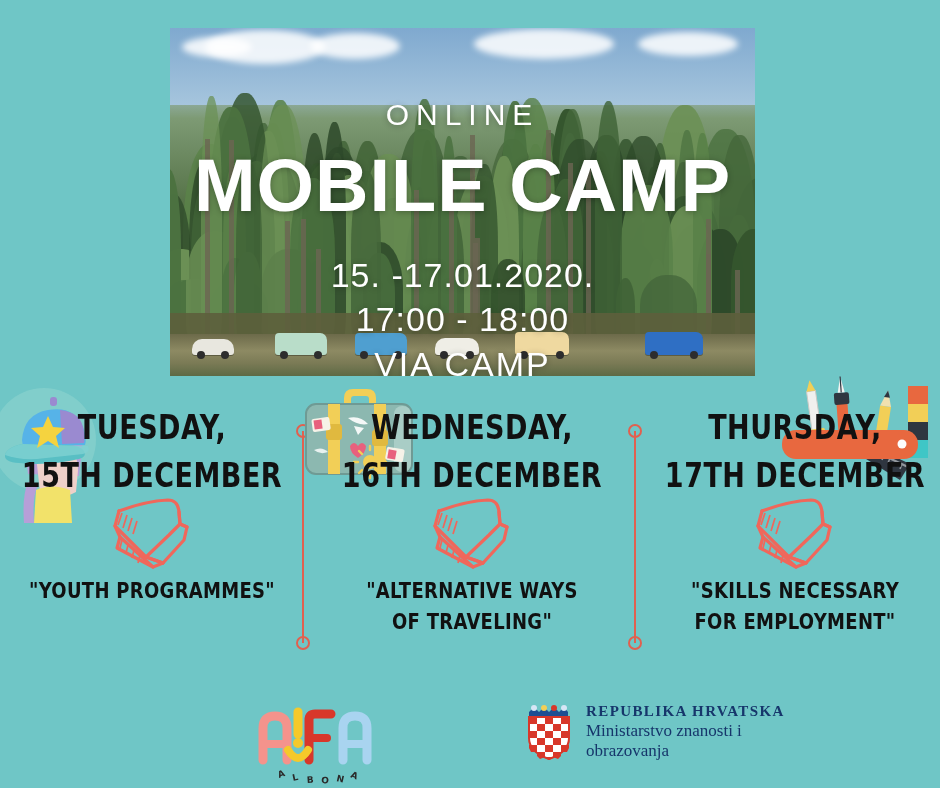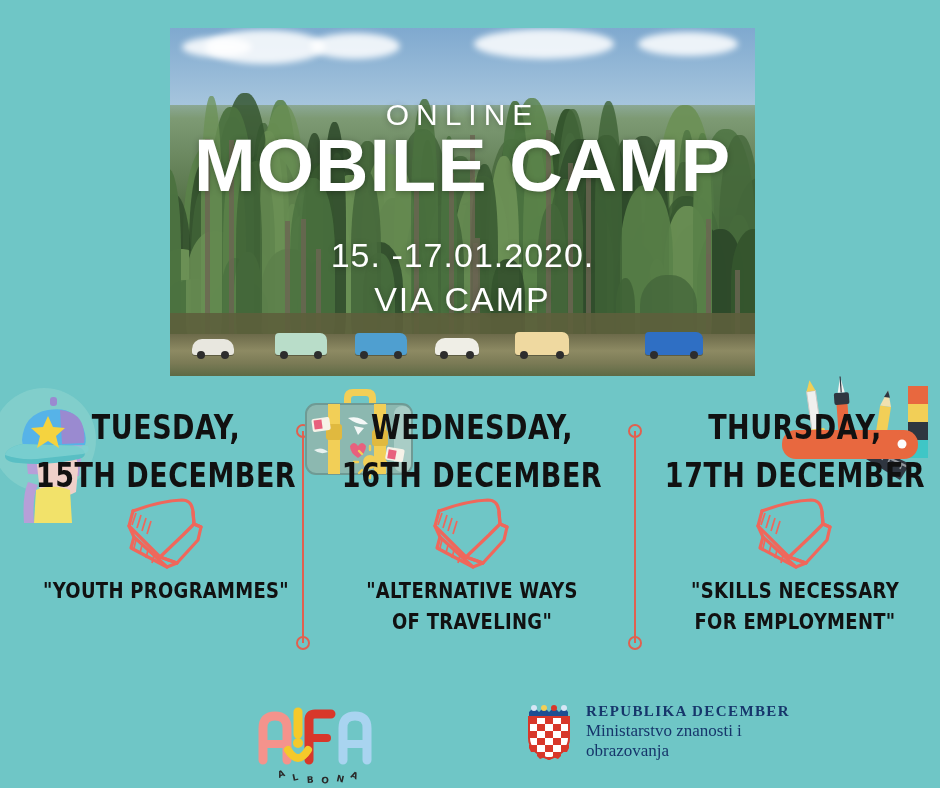--- a/index.html
+++ b/index.html
@@ -35,28 +35,28 @@
   .road{position:absolute;left:0;bottom:7%;width:100%;height:4%;background:#6e6a55;opacity:.85;}
   .bank{position:absolute;left:0;bottom:11%;width:100%;height:7%;background:#5d5f3c;opacity:.9;}
 
   .vehicle{position:absolute;bottom:6%;border-radius:4px 7px 3px 3px;box-shadow:0 1px 0 rgba(0,0,0,.3);}
   .vehicle .wheel{position:absolute;bottom:-4px;width:8px;height:8px;border-radius:50%;background:#2d2d2d;}
 
   .hero-text{position:absolute;left:0;top:0;width:100%;height:100%;
     display:flex;flex-direction:column;align-items:center;color:#fff;
     text-shadow:0 1px 6px rgba(0,0,0,.30);}
   .t-online{margin-top:72px;font-size:30px;letter-spacing:7px;font-weight:300;line-height:1;}
-  .t-main{margin-top:0;font-size:74px;font-weight:bold;letter-spacing:1px;line-height:.98;white-space:nowrap;}
+  .t-main{margin-top:20px;font-size:74px;font-weight:bold;letter-spacing:1px;line-height:.98;white-space:nowrap;}
   .t-date{margin-top:30px;font-size:34px;font-weight:300;letter-spacing:1px;line-height:1.32;}
   .t-time{font-size:34px;font-weight:300;letter-spacing:1px;line-height:1.32;}
   .t-zoom{font-size:34px;font-weight:300;letter-spacing:2px;line-height:1.32;}
 
   
   .col{position:absolute;top:404px;width:300px;text-align:center;}
-  .col-1{left:16px;}
+  .col-1{left:2px;}
   .col-2{left:322px;}
   .col-3{left:645px;}
 
   .day-head{
     position:relative;z-index:3;
     font-family:"DejaVu Sans", sans-serif;
     font-weight:bold;color:#111;
     font-size:27px;line-height:1.46;letter-spacing:.5px;
     transform:scaleY(1.22);transform-origin:top center;
   }
@@ -299,20 +299,21 @@
         <div class="vehicle" style="left: 475px; width: 58px; height: 23px; background: rgb(47, 111, 196);">
           <div class="wheel" style="left: 5px;"></div>
           <div class="wheel" style="right: 5px;"></div>
         </div>
       </div>
 
     <div class="hero-text">
       <div class="t-online">ONLINE</div>
       <div class="t-main">MOBILE CAMP</div>
       <div class="t-date">15. -17.01.2020.</div>
+      <div class="t-time">17:00 - 18:00</div>
       <div class="t-zoom">VIA CAMP</div>
     </div>
   </div>
 
   <div class="divider div-1">
     <div class="dot top"></div>
     <div class="line"></div>
     <div class="dot bot"></div>
   </div>
   <div class="divider div-2">
@@ -555,19 +556,19 @@
           <rect x="28" y="36" width="8" height="7"></rect>
         <path d="M4 43 l8 0 0 7 -6 0 -2 -4z"></path>
           <path d="M20 43 l8 0 0 7 -8 0z"></path>
           <path d="M36 43 l8 0 0 3 -2 4 -6 0z"></path>
         <path d="M12 50 l8 0 0 5 -5 2 -3 -3z"></path>
           <path d="M28 50 l8 0 0 4 -3 3 -5 -2z"></path>
         <path d="M20 55 l8 0 0 1 -4 2 -4 -2z"></path>
       </g>
     </svg>
     <div class="gov-text">
-      <div class="gov-l1">REPUBLIKA DECEMBER</div>
+      <div class="gov-l1">REPUBLIKA HRVATSKA</div>
       <div class="gov-l2">Ministarstvo znanosti i</div>
       <div class="gov-l2">obrazovanja</div>
     </div>
   </div>
 
 </div>
 
 </body></html>

